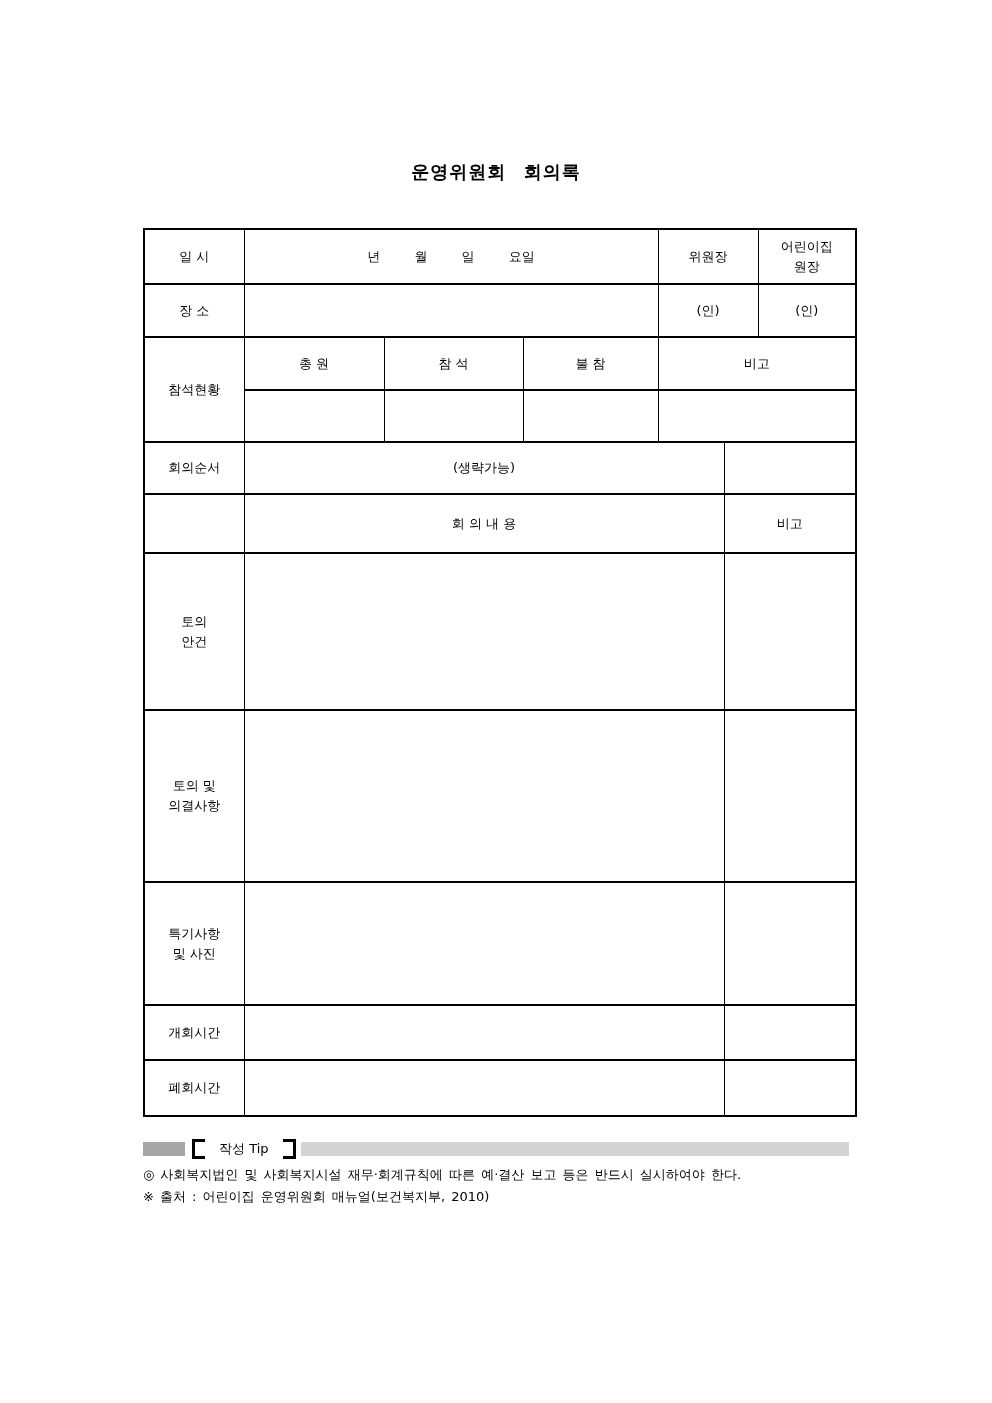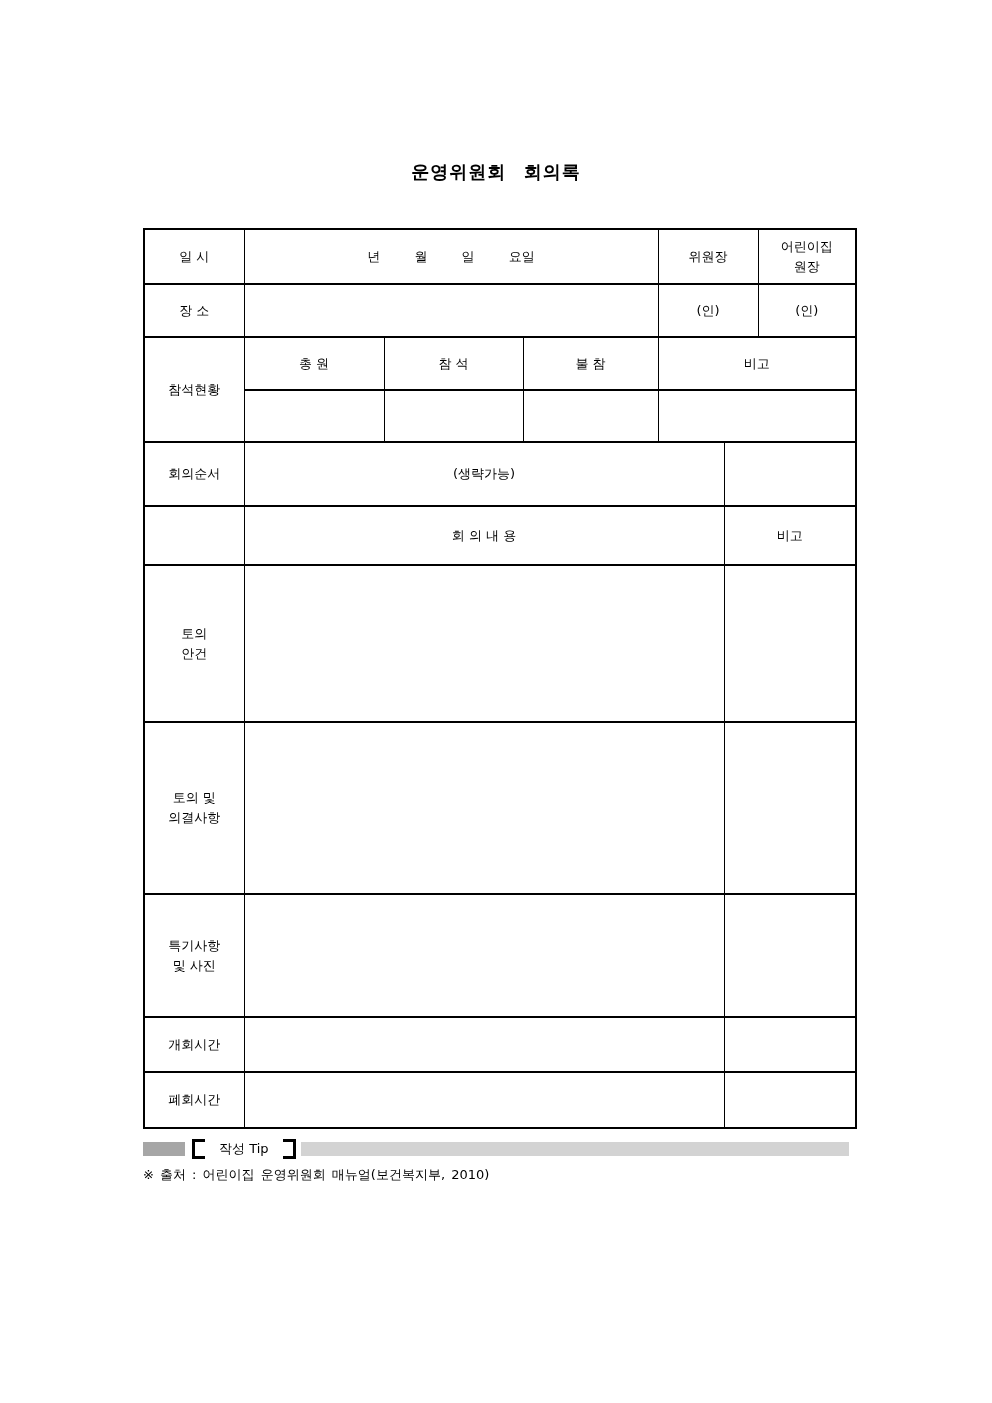--- a/index.html
+++ b/index.html
@@ -44,21 +44,21 @@
     vertical-align: middle;
     padding: 2px;
     overflow: hidden;
   }
   table.minutes { border: 2px solid #000000; }
 
   tr.r1  { height: 55px; }
   tr.r2  { height: 53px; }
   tr.r3  { height: 53px; }
   tr.r4  { height: 52px; }
-  tr.r5  { height: 64px; }
+  tr.r5  { height: 52px; }
   tr.r6  { height: 59px; }
   tr.r7  { height: 157px; }
   tr.r8  { height: 172px; }
   tr.r9  { height: 123px; }
   tr.r10 { height: 55px; }
   tr.r11 { height: 56px; }
 
   td.datetime-value { word-spacing: 30px; }
   .two-line span { display: block; line-height: 20px; }
 
@@ -206,15 +206,18 @@
 <div class="tip-row">
   <div class="tip-block"></div>
   <div class="bracket bracket-left"></div>
   <div class="tip-heading">작성 Tip</div>
   <div class="bracket bracket-right"></div>
   <div class="tip-bar"></div>
 </div>
 
 <div class="notes">
   <span class="note-line">
+    <span class="note-bullet">◎</span><span>사회복지법인 및 사회복지시설 재무·회계규칙에 따른 예·결산 보고 등은 반드시 실시하여야 한다.</span>
+  </span>
+  <span class="note-line">
     <span class="note-bullet">※</span><span>출처 : 어린이집 운영위원회 매뉴얼(보건복지부, 2010)</span>
   </span>
 </div>
 
 </body></html>

